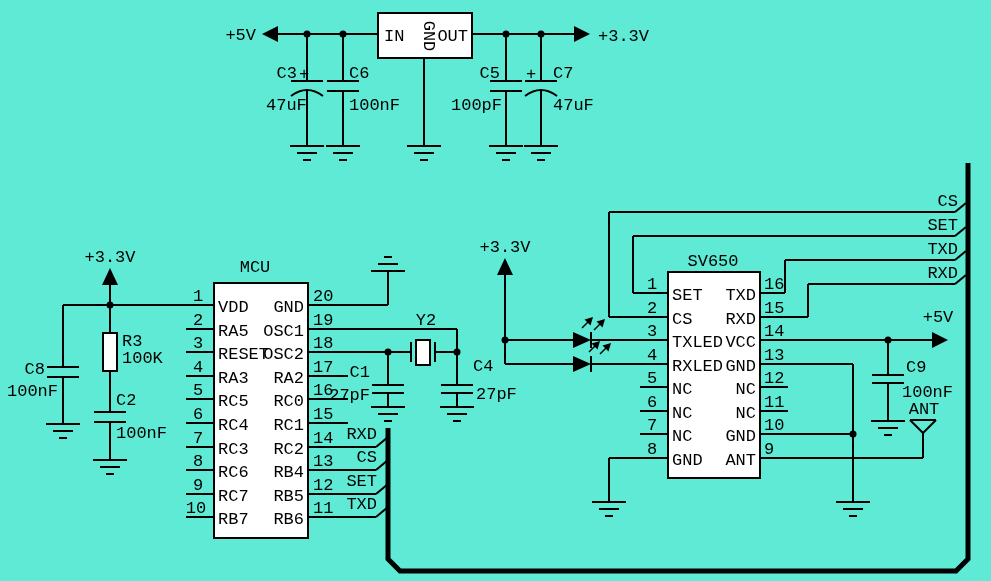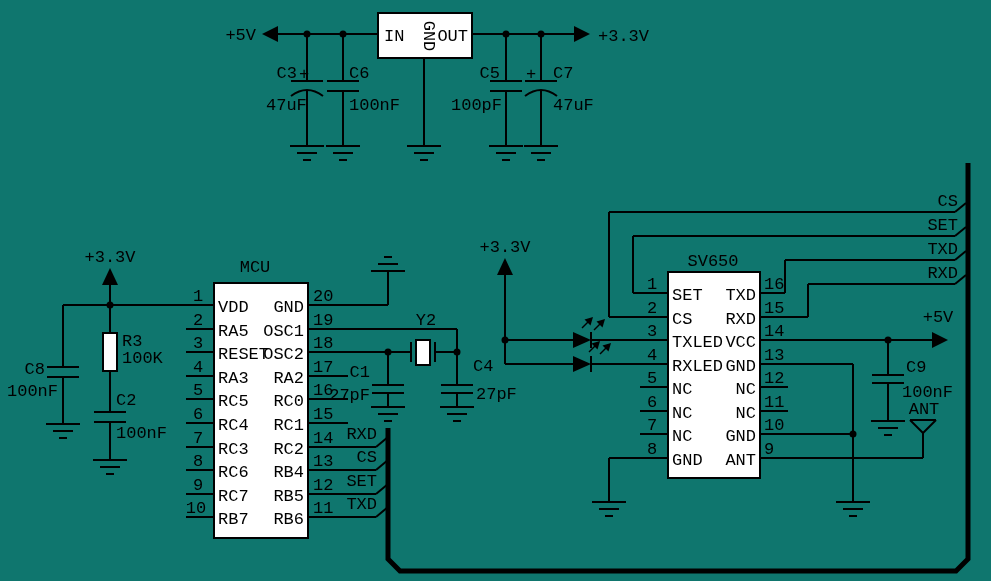--- a/index.html
+++ b/index.html
@@ -1,16 +1,16 @@
 <!DOCTYPE html>
 <html><head>
 <meta charset="utf-8">
 <style>
   html,body{margin:0;padding:0;background:#ffffff;}
-  .canvas{width:991px;height:581px;background:#0f766e;position:relative;}
+  .canvas{width:991px;height:581px;background:#5eead4;position:relative;}
   svg{display:block;}
   svg text{font-family:"Liberation Mono","DejaVu Sans Mono",monospace;font-size:17px;fill:#000;}
   .wire{stroke:#000;stroke-width:2;fill:none;}
   .box{stroke:#000;stroke-width:2;fill:#ffffff;}
   .bus{stroke:#000;stroke-width:5;fill:none;stroke-linejoin:miter;}
   .dot{fill:#000;stroke:none;}
   .arr{fill:#000;stroke:none;}
 </style>
 </head>
 <body>

